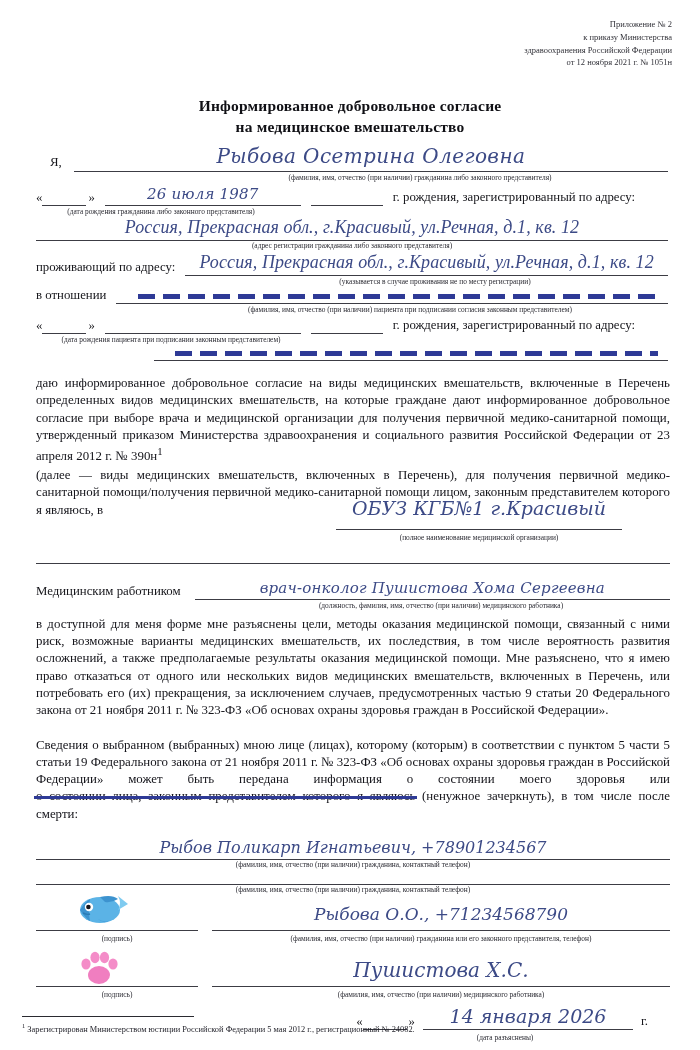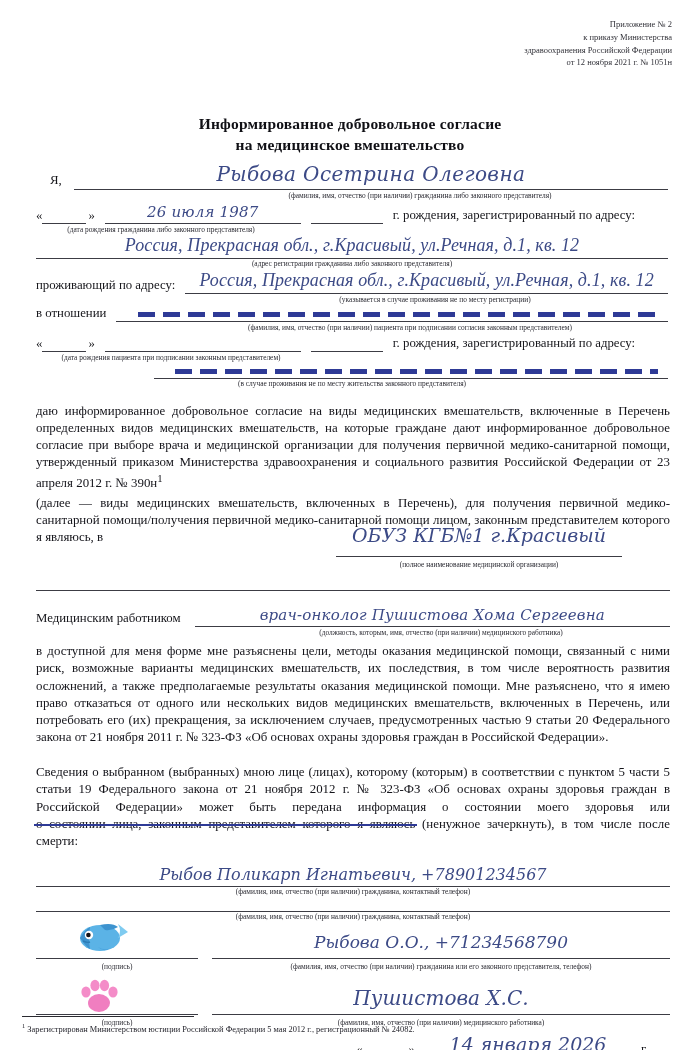--- a/index.html
+++ b/index.html
@@ -22,21 +22,21 @@
     padding: 18px 22px 10px 22px;
   }
 
   
   .ref-block {
     text-align: right;
     font-size: 8.5px;
     line-height: 1.5;
     color: #33333a;
     padding-right: 6px;
-    margin-bottom: 44px;
+    margin-bottom: 26px;
   }
   .ref-block div { white-space: nowrap; }
 
   
   .doc-title {
     text-align: center;
     font-weight: bold;
     font-size: 15.5px;
     line-height: 1.38;
     letter-spacing: .2px;
@@ -231,21 +231,20 @@
     <span class="lbl" style="padding-left:2px;padding-right:10px;">»</span>
     <div class="rule-short" style="flex:0 0 196px;"></div>
     <div class="rule-short" style="flex:0 0 72px;margin-left:10px;"></div>
     <div class="lbl" style="padding-left:10px;">г. рождения, зарегистрированный по адресу:</div>
   </div>
   <div class="cap cap-left" style="width:270px;margin-left:14px;">(дата рождения пациента при подписании законным представителем)</div>
 
   <div class="row mt2" style="padding:0 10px 0 14px;">
     <div class="dashes" style="margin-left:118px;"></div>
   </div>
-  <div class="cap" style="margin:0 10px 0 14px;">(в случае проживания не по месту жительства законного представителя)</div>
 
   <p class="para mt14" style="margin:14px 8px 0 14px;">
     <span>даю информированное добровольное согласие на виды медицинских вмешательств, включенные в Перечень определенных видов медицинских вмешательств, на которые граждане дают информированное добровольное согласие при выборе врача и медицинской организации для получения первичной медико-санитарной помощи, утвержденный приказом Министерства здравоохранения и социального развития Российской Федерации от 23 апреля 2012 г. № 390н</span><sup>1</sup>
   </p>
 
   <p class="para mt2" style="margin:2px 8px 0 14px;">(далее — виды медицинских вмешательств, включенных в Перечень), для получения первичной медико-санитарной помощи/получения первичной медико-санитарной помощи лицом, законным представителем которого я являюсь, в</p>
 
   <div style="position:relative;height:44px;margin:0 8px 0 14px;">
     <div style="position:absolute;left:300px;right:48px;top:-22px;text-align:center;">
       <span class="hand" style="font-size:19px;">ОБУЗ КГБ№1 г.Красивый</span>
@@ -255,26 +254,26 @@
   </div>
 
   <div style="margin:0 8px 0 14px;border-bottom:1.6px solid #3c3c44;"></div>
 
   <div class="row mt14" style="padding:0 8px 0 14px;margin-top:16px;">
     <div class="lbl" style="padding-right:14px;">Медицинским работником</div>
     <div class="fill">
       <span class="hand hand-md" style="position:relative;top:-1px;">врач-онколог Пушистова Хома Сергеевна</span>
     </div>
   </div>
-  <div class="cap" style="margin-left:190px;margin-right:8px;">(должность, которым, имя, отчество (при наличии) медицинского работника)</div>
+  <div class="cap" style="margin-left:190px;margin-right:8px;">(должность, фамилия, имя, отчество (при наличии) медицинского работника)</div>
 
   <p class="para mt6" style="margin:6px 8px 0 14px;">в доступной для меня форме мне разъяснены цели, методы оказания медицинской помощи, связанный с ними риск, возможные варианты медицинских вмешательств, их последствия, в том числе вероятность развития осложнений, а также предполагаемые результаты оказания медицинской помощи. Мне разъяснено, что я имею право отказаться от одного или нескольких видов медицинских вмешательств, включенных в Перечень, или потребовать его (их) прекращения, за исключением случаев, предусмотренных частью 9 статьи 20 Федерального закона от 21 ноября 2011 г. № 323-ФЗ «Об основах охраны здоровья граждан в Российской Федерации».</p>
 
   <p class="para mt18" style="margin:18px 8px 0 14px;">
-    <span>Сведения о выбранном (выбранных) мною лице (лицах), которому (которым) в соответствии с пунктом 5 части 5 статьи 19 Федерального закона от 21 ноября 2012 г. № 323-ФЗ «Об основах охраны здоровья граждан в Российской Федерации» может быть передана информация о состоянии моего здоровья или</span>
+    <span>Сведения о выбранном (выбранных) мною лице (лицах), которому (которым) в соответствии с пунктом 5 части 5 статьи 19 Федерального закона от 21 ноября 2011 г. № 323-ФЗ «Об основах охраны здоровья граждан в Российской Федерации» может быть передана информация о состоянии моего здоровья или</span>
     <span class="strike-blue">о состоянии лица, законным представителем которого я являюсь</span>
     <span>(ненужное зачеркнуть), в том числе после смерти:</span>
   </p>
 
   <div class="row mt14" style="padding:0 8px 0 14px;margin-top:16px;">
     <div class="fill">
       <span class="hand" style="font-size:16px;position:relative;top:-1px;">Рыбов Поликарп Игнатьевич, +78901234567</span>
     </div>
   </div>
   <div class="cap" style="margin:0 8px 0 14px;">(фамилия, имя, отчество (при наличии) гражданина, контактный телефон)</div>

